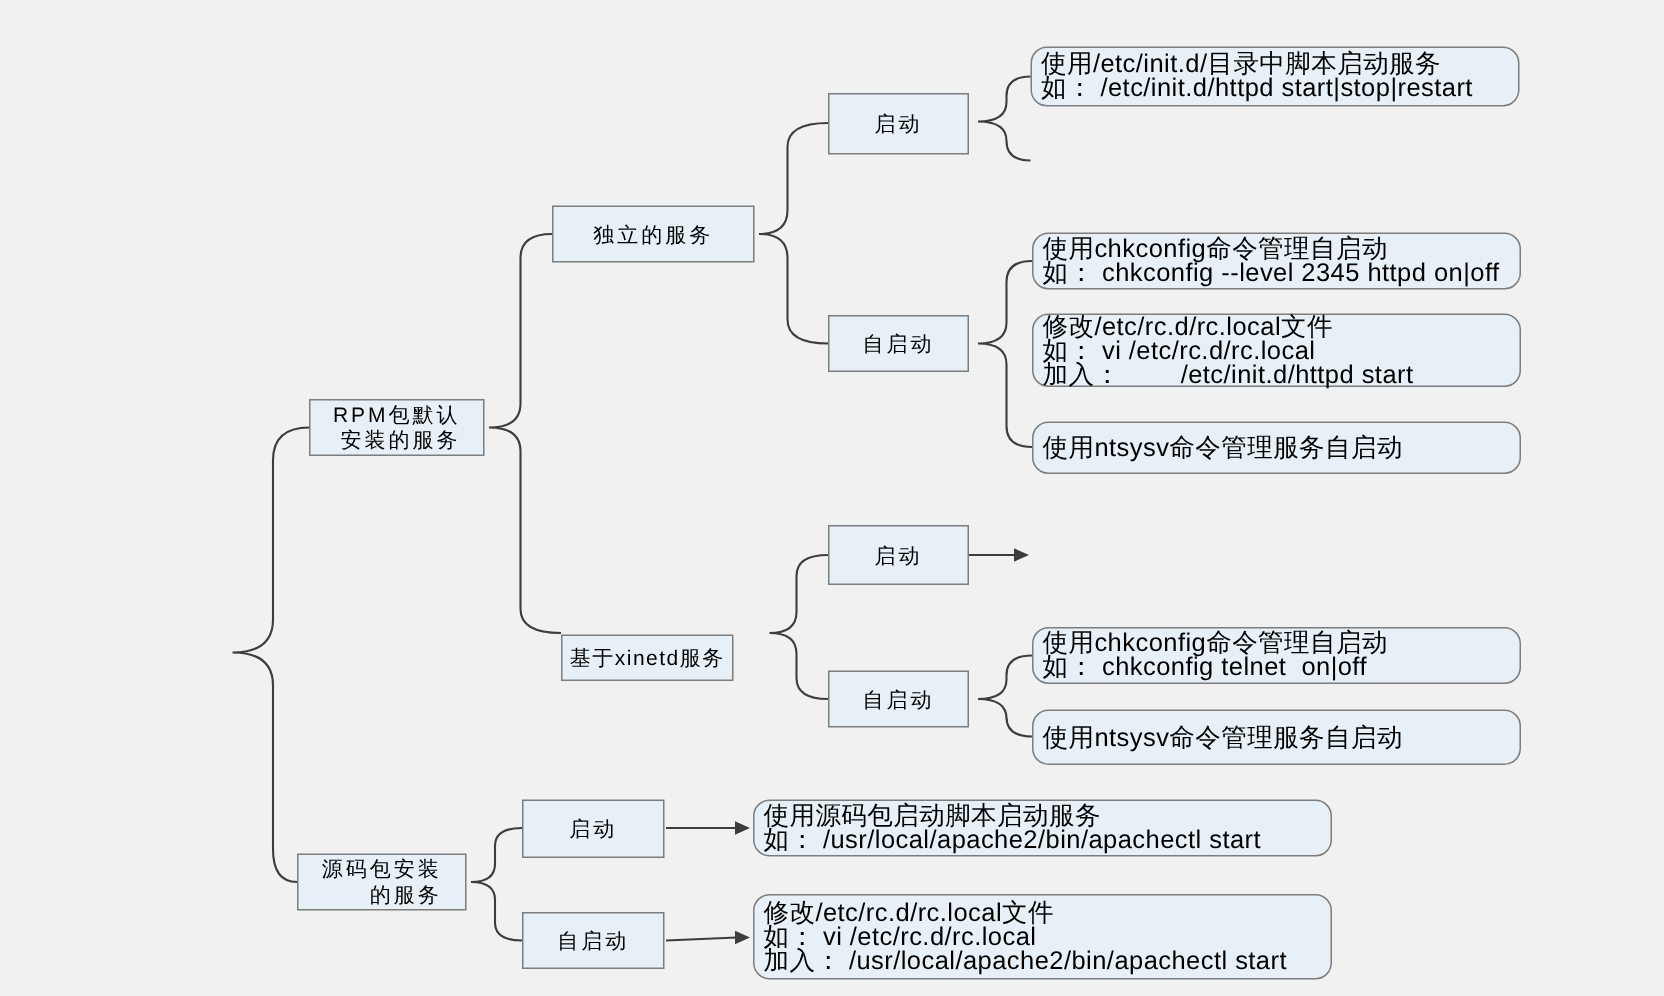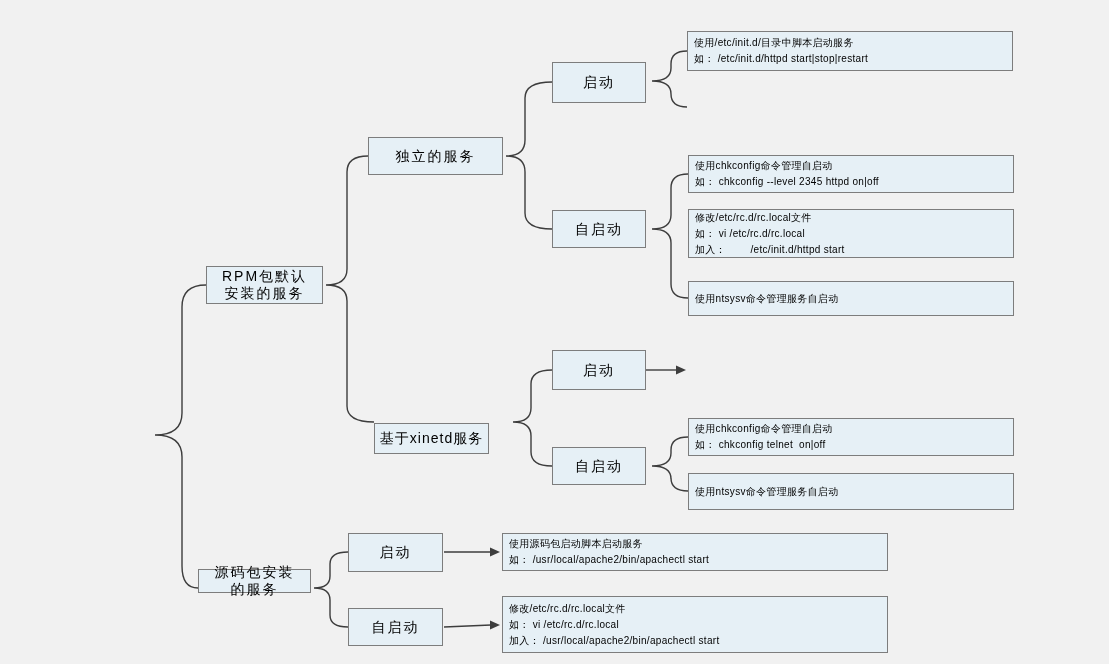--- a/index.html
+++ b/index.html
@@ -5,22 +5,22 @@
   html,body{margin:0;padding:0;background:#f1f1f1;}
   .canvas{
     position:relative;width:1109px;height:664px;background:#f1f1f1;
     font-family:"Liberation Sans","DejaVu Sans",sans-serif;overflow:hidden;color:#000;
   }
   svg.connectors{position:absolute;left:0;top:0;}
   .box{
     position:absolute;background:#e6f0f6;border:1px solid #7d7d7d;
     box-sizing:border-box;display:flex;align-items:center;
   }
-  .node{justify-content:center;text-align:center;font-size:14px;letter-spacing:2px;line-height:17px;}
-  .leaf{font-size:10px;line-height:16px;padding:1px 4px 1px 6px;letter-spacing:0.3px;}
+  .node{justify-content:center;text-align:right;font-size:14px;letter-spacing:2px;line-height:17px;}
+  .leaf{font-size:17px;line-height:16px;padding:1px 4px 1px 6px;letter-spacing:0.3px;border-radius:11px;}
   .box span{white-space:pre-wrap;display:block;}
 </style>
 </head>
 <body>
 
 <div class="canvas">
   <svg class="connectors" id="connectors" width="1109" height="664">
       <path d="M 206 285 Q 182 285 182 307 L 182 413 Q 182 435 155 435 Q 182 435 182 457 L 182 566 Q 182 588 198 588" fill="none" stroke="#3d3d3d" stroke-width="1.4"></path>
       <path d="M 368 156 Q 347 156 347 172 L 347 269 Q 347 285 326 285 Q 347 285 347 301 L 347 406 Q 347 422 374 422" fill="none" stroke="#3d3d3d" stroke-width="1.4"></path>
       <path d="M 552 82 Q 525 82 525 98 L 525 140 Q 525 156 506 156 Q 525 156 525 172 L 525 213 Q 525 229 552 229" fill="none" stroke="#3d3d3d" stroke-width="1.4"></path>
@@ -35,21 +35,21 @@
       <polygon points="500,552 490,547.5 490,556.5" fill="#3d3d3d"></polygon>
       <path d="M 444 627 L 491 625" fill="none" stroke="#3d3d3d" stroke-width="1.4"></path>
       <polygon points="500,625 490,620.5 490,629.5" fill="#3d3d3d"></polygon>
     </svg>
 
 
   <div class="box node" style="left:206px;top:266px;width:117px;height:38px">
     <span>RPM包默认
 安装的服务</span>
   </div>
-  <div class="box node" style="left:198px;top:569px;width:113px;height:24px">
+  <div class="box node" style="left:198px;top:569px;width:113px;height:38px">
     <span>源码包安装
 的服务</span>
   </div>
 
   <div class="box node" style="left:368px;top:137px;width:135px;height:38px">
     <span>独立的服务</span>
   </div>
   <div class="box node" style="left:374px;top:423px;width:115px;height:31px;letter-spacing:1px">
     <span>基于xinetd服务</span>
   </div>

